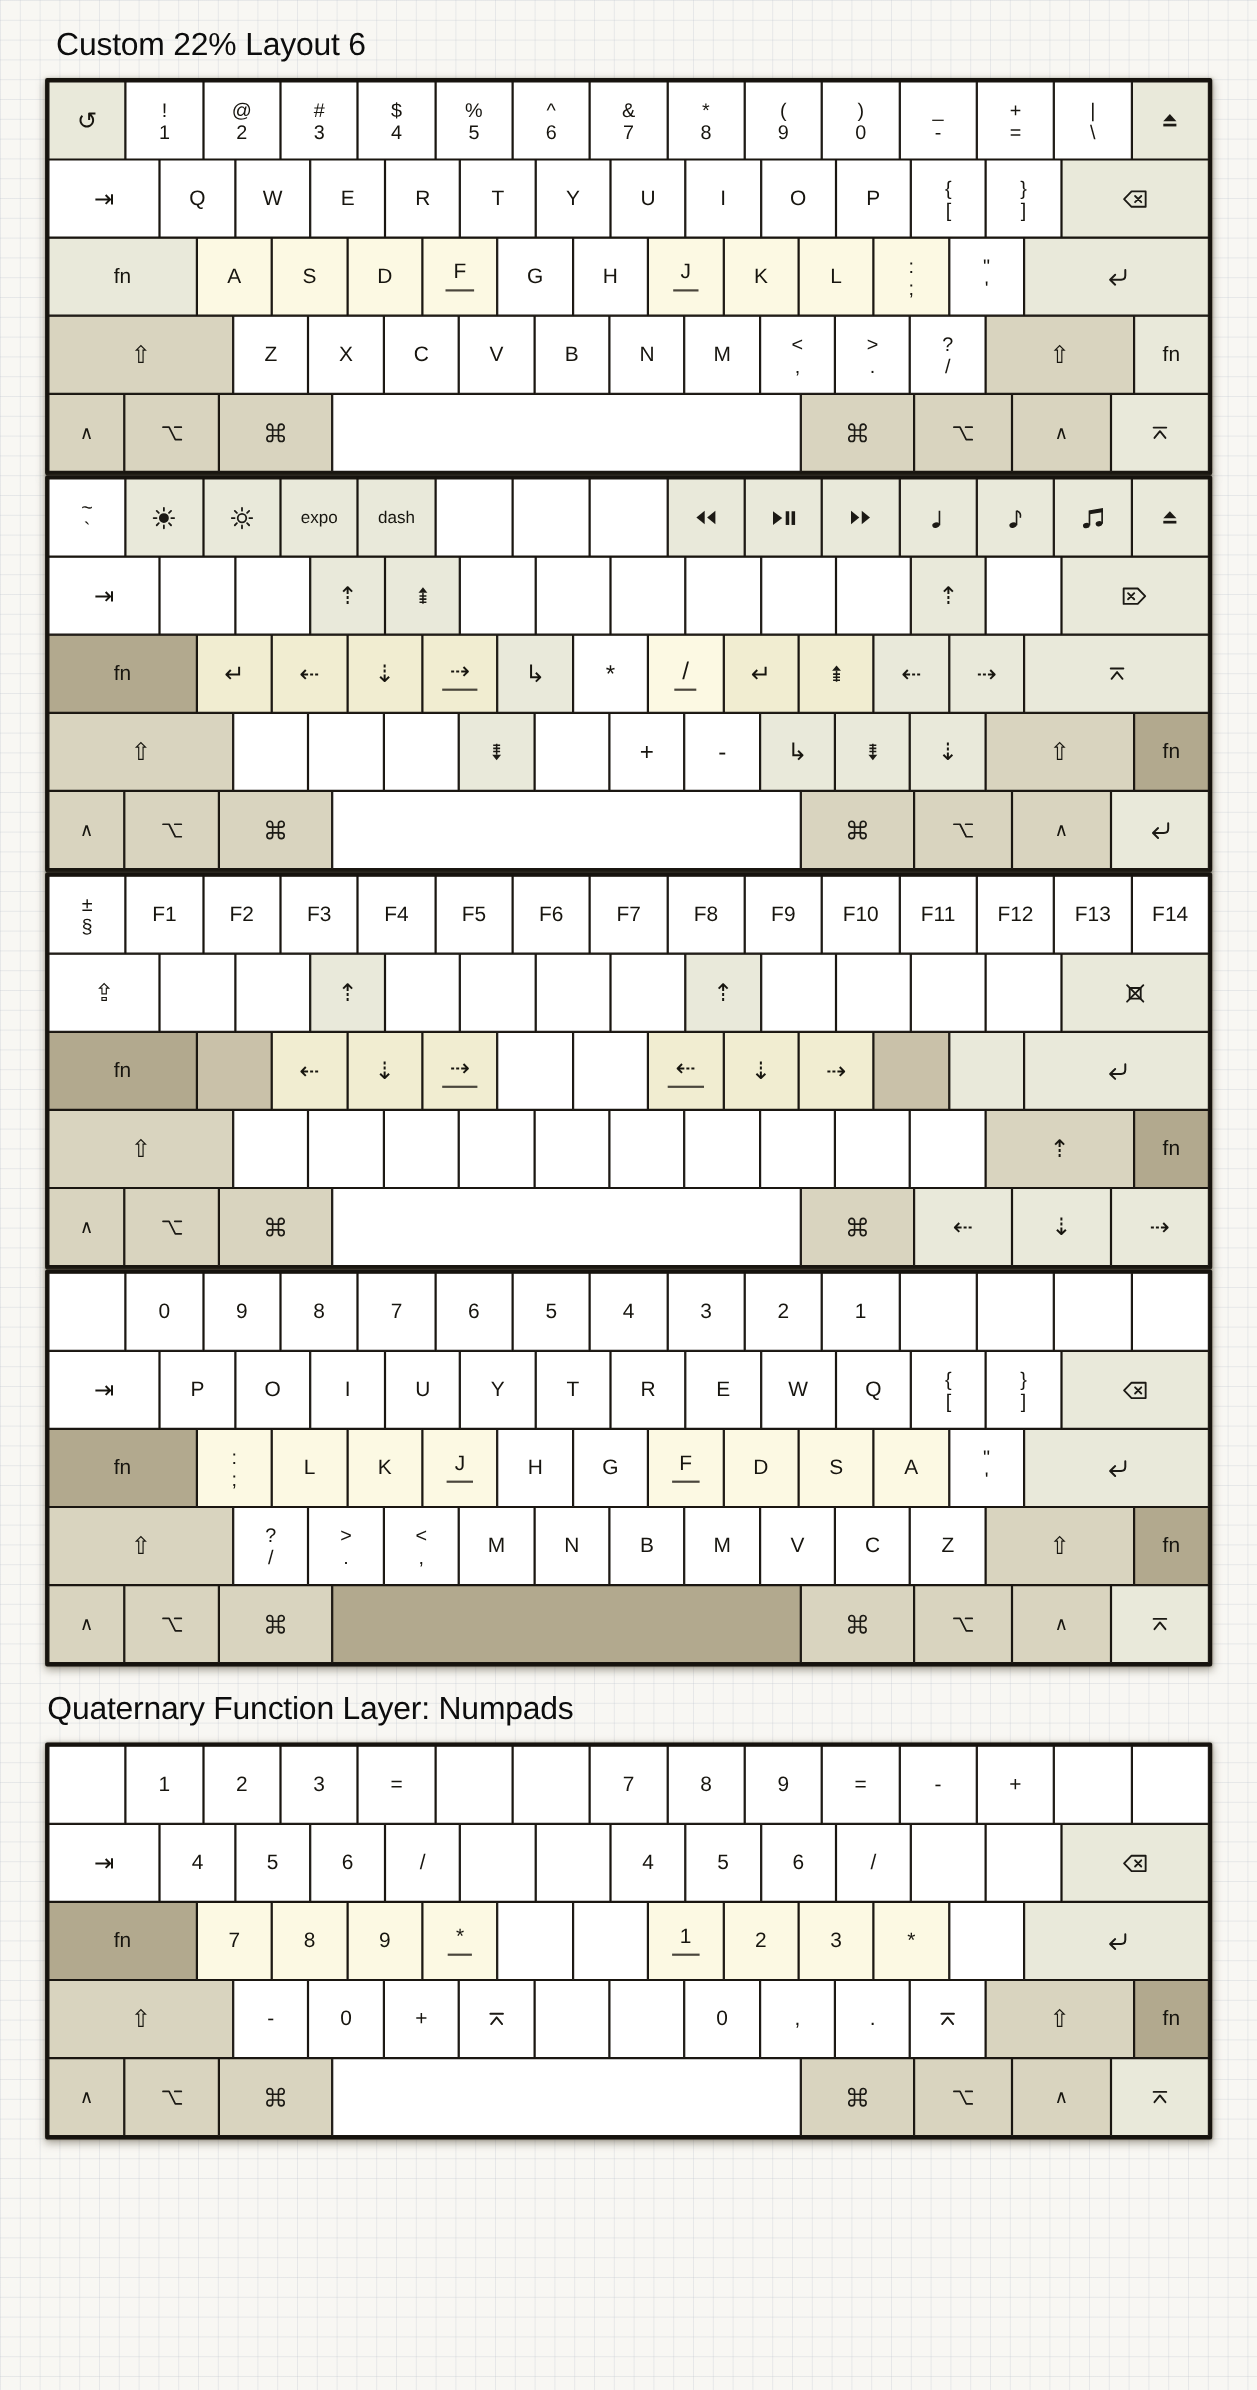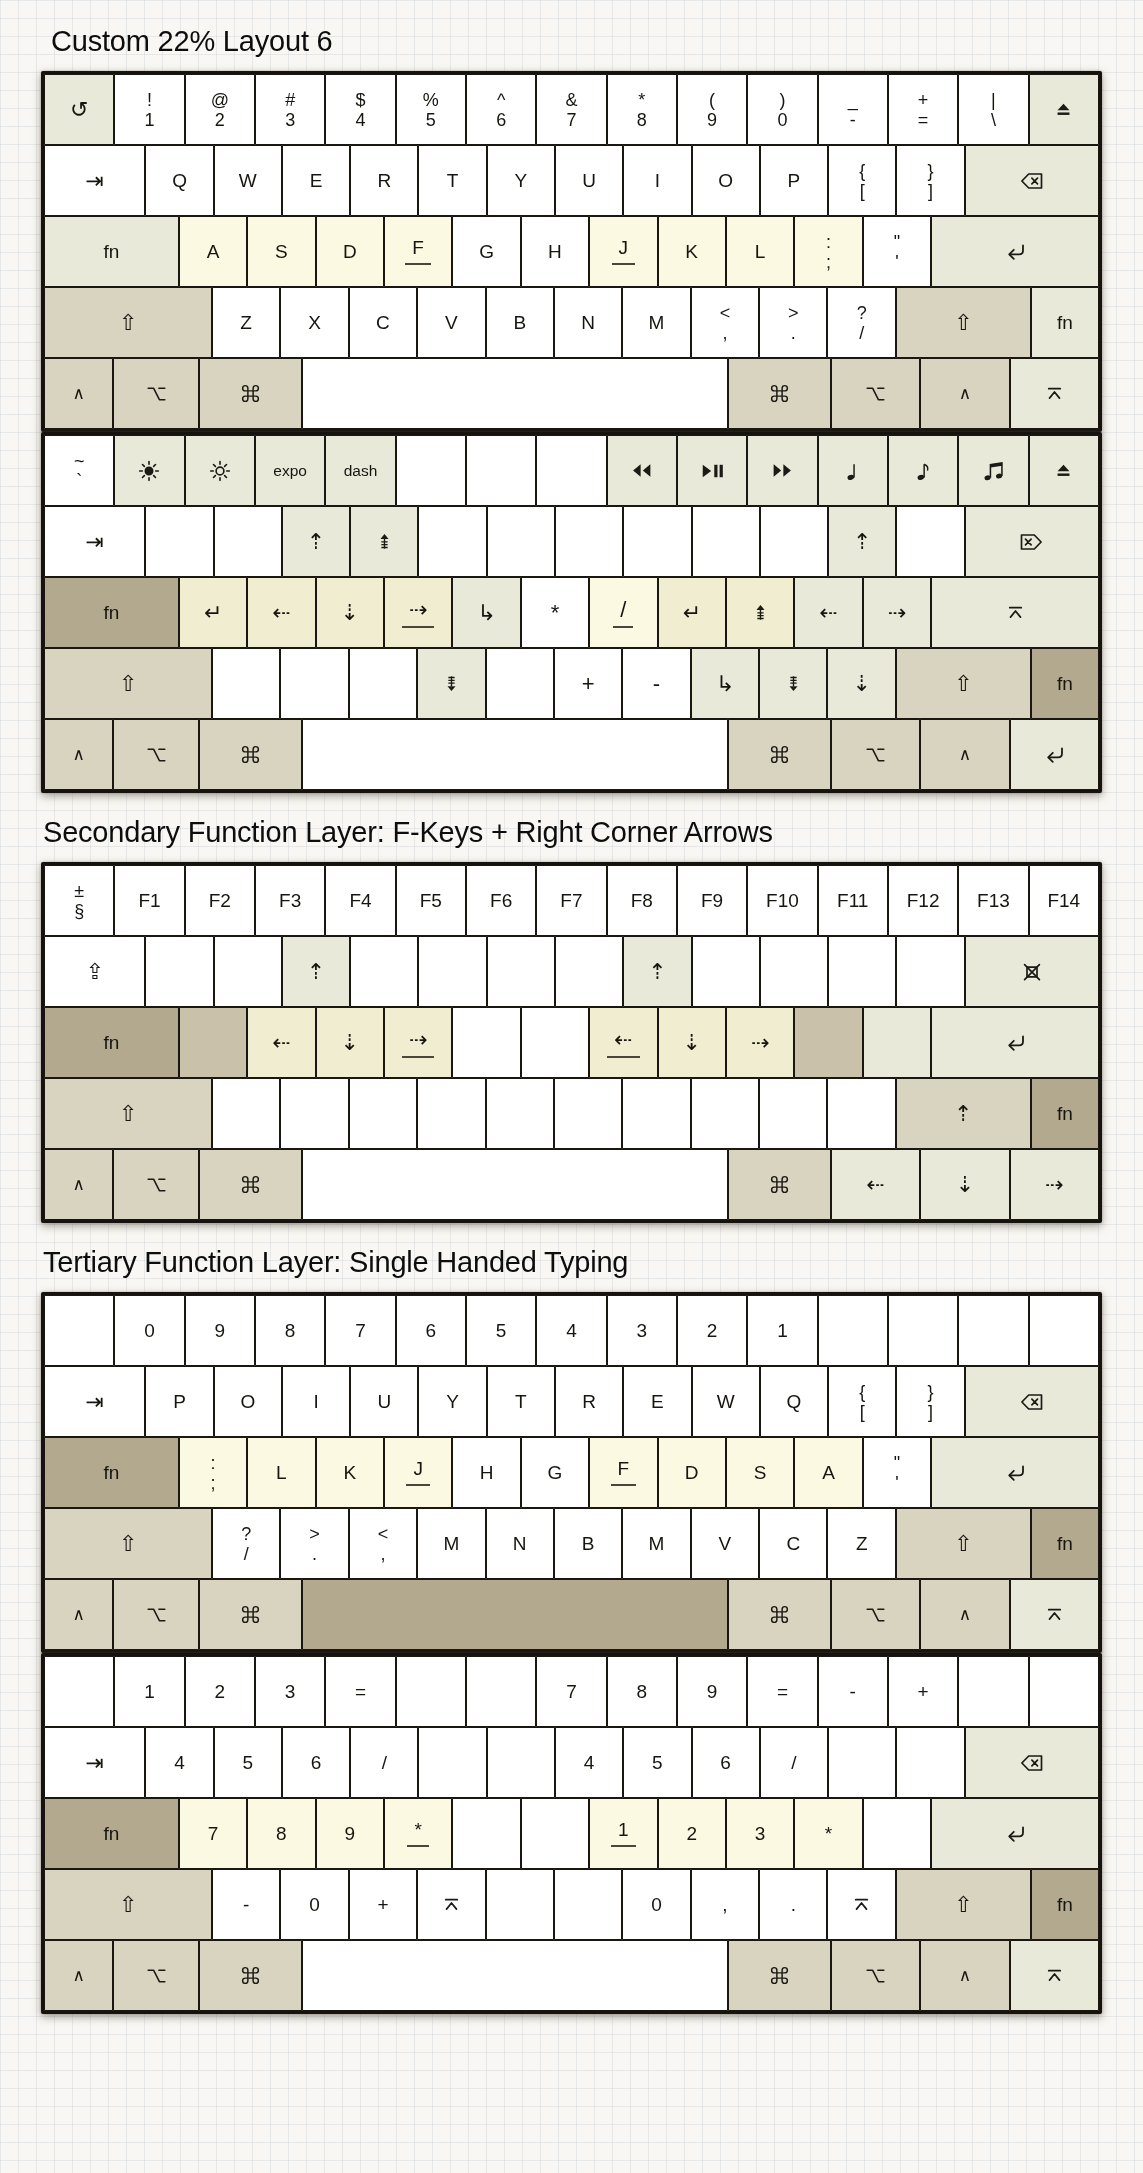--- a/index.html
+++ b/index.html
@@ -728,21 +728,20 @@
               <svg width="26" height="24" viewBox="0 0 26 24" stroke="#1c1a15" fill="none" stroke-linecap="round" stroke-linejoin="round" stroke-width="1.8">
                 <path d="M21 5.5v5c0 2.4-1.5 3.8-3.9 3.8H7.8"></path>
                 <path d="M11.8 9.8 7.2 14.3l4.6 4.5"></path>
               </svg>
             </span>
           </div>
         </div>
       </div>
     </div>
     <div class="kb-block">
-      <div class="kb-title">Secondary Function Layer: F-Keys + Right Corner Arrows</div>
       <div class="kb">
         <div class="krow">
           <div class="key" style="flex-grow: 1; background: rgb(255, 255, 255);">
             <div class="legend">
               <span class="dt">±</span>
               <span class="dt">§</span>
             </div>
           </div>
           <div class="key" style="flex-grow: 1; background: rgb(255, 255, 255);">
             <div class="legend">
@@ -967,21 +966,20 @@
           </div>
           <div class="key" style="flex-grow: 1.3; background: rgb(233, 233, 218);">
             <div class="legend">
               <span class="gl">⇢</span>
             </div>
           </div>
         </div>
       </div>
     </div>
     <div class="kb-block">
-      <div class="kb-title">Tertiary Function Layer: Single Handed Typing</div>
       <div class="kb">
         <div class="krow">
           <div class="key" style="flex-grow: 1; background: rgb(255, 255, 255);"></div>
           <div class="key" style="flex-grow: 1; background: rgb(255, 255, 255);">
             <div class="legend">
               <span class="lt">0</span>
             </div>
           </div>
           <div class="key" style="flex-grow: 1; background: rgb(255, 255, 255);">
             <div class="legend">
@@ -1296,20 +1294,21 @@
             <span class="icon">
               <svg width="23" height="23" viewBox="0 0 24 24" stroke="#1c1a15" fill="none" stroke-linecap="round" stroke-linejoin="round" stroke-width="1.8">
                 <path d="M6 7h12M6.8 16.8 12 10.4l5.2 6.4"></path>
               </svg>
             </span>
           </div>
         </div>
       </div>
     </div>
     <div class="kb-block">
+      <div class="kb-title">Quaternary Function Layer: Numpads</div>
       <div class="kb">
         <div class="krow">
           <div class="key" style="flex-grow: 1; background: rgb(255, 255, 255);"></div>
           <div class="key" style="flex-grow: 1; background: rgb(255, 255, 255);">
             <div class="legend">
               <span class="lt">1</span>
             </div>
           </div>
           <div class="key" style="flex-grow: 1; background: rgb(255, 255, 255);">
             <div class="legend">

